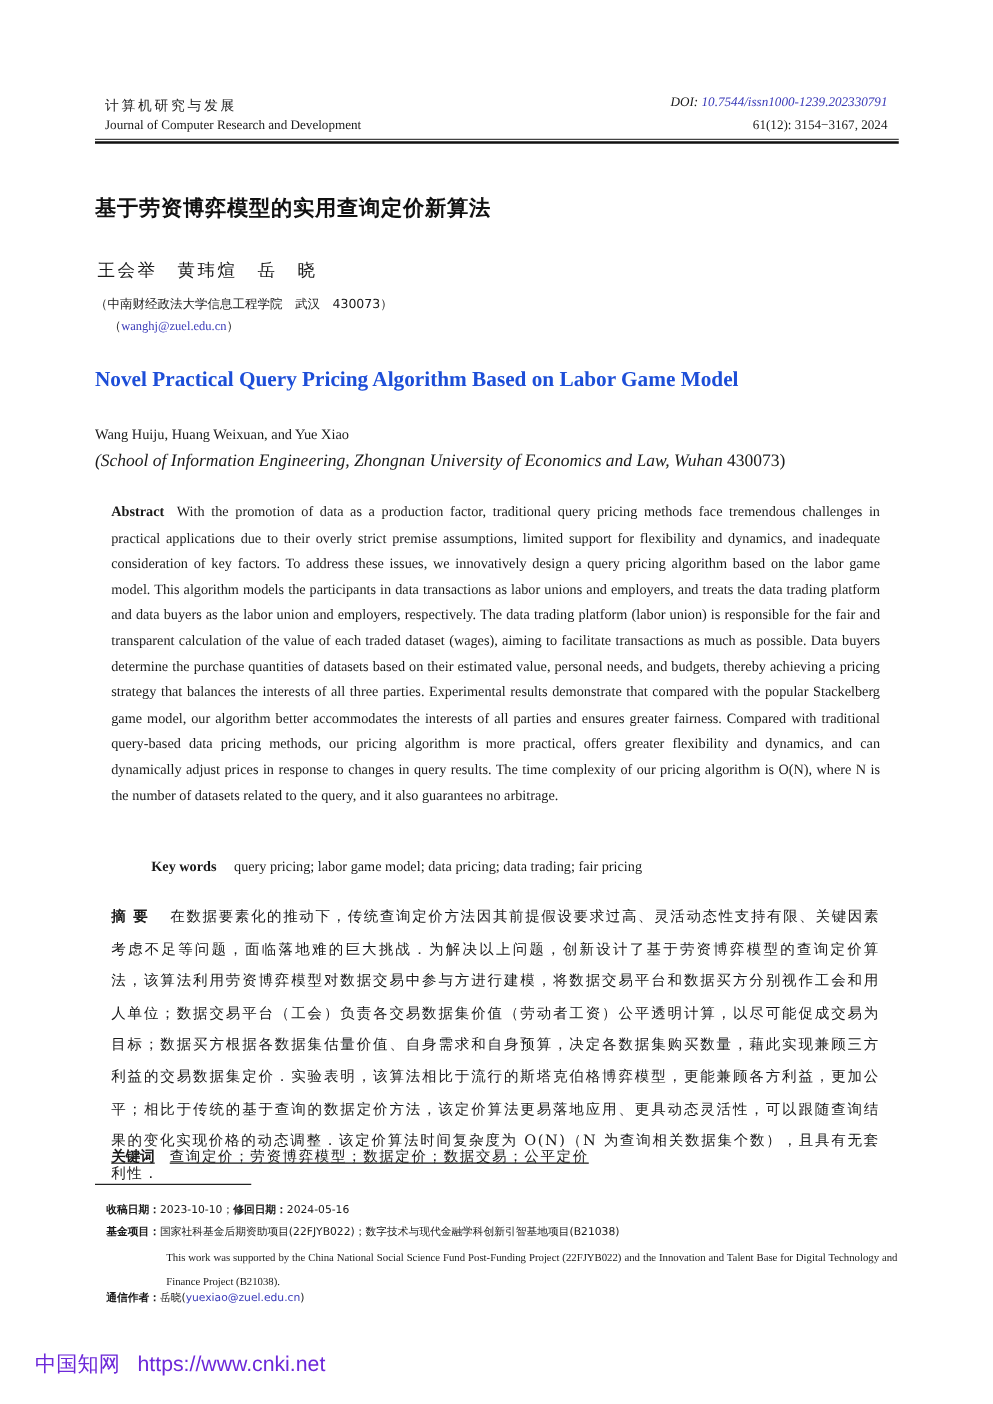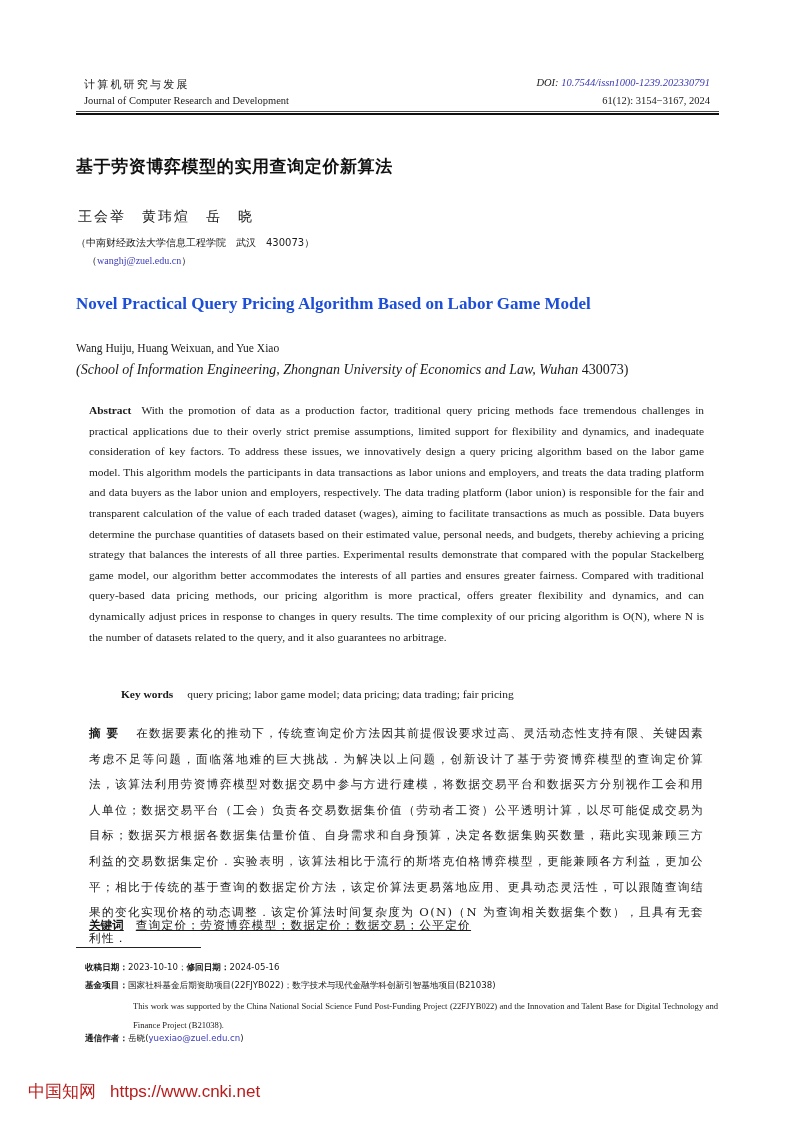--- a/index.html
+++ b/index.html
@@ -29,21 +29,21 @@
   .abstract-cn b { font-family: "DejaVu Sans", sans-serif; margin-right: 12px; letter-spacing: 6px; }
   .kw-cn { left: 89px; top: 918px; font-size: 11.6px; font-family: "DejaVu Serif", serif; letter-spacing: 1.3px; text-decoration: underline; }
   .kw-cn b { font-family: "DejaVu Sans", sans-serif; margin-right: 12px; letter-spacing: 0; }
   .fn-rule { left: 76px; top: 947px; width: 125px; border-top: 1.2px solid #222; }
   .fn { left: 85px; font-size: 8.6px; font-family: "DejaVu Sans", sans-serif; }
   .fn b { font-weight: bold; }
   .fn1 { top: 962px; }
   .fn2 { top: 980px; }
   .fn3 { left: 133px; top: 997px; width: 585px; font-size: 8.6px; line-height: 19px; font-family: "Liberation Serif", serif; text-align: justify; }
   .fn4 { top: 1033px; }
-  .wm { left: 28px; top: 1080px; font-size: 17px; color: #b91c1c; font-family: "DejaVu Sans", sans-serif; }
+  .wm { left: 28px; top: 1080px; font-size: 17px; color: #6d28d9; font-family: "DejaVu Sans", sans-serif; }
   .wm .url { margin-left: 14px; font-family: "Liberation Sans", sans-serif; font-size: 17px; }
 </style>
 </head>
 <body>
 
 <div class="abs hdr-cn">计算机研究与发展</div>
 <div class="abs hdr-en">Journal of Computer Research and Development</div>
 <div class="abs hdr-doi">
   <span>DOI: </span><span class="link">10.7544/issn1000-1239.202330791</span>
 </div>

